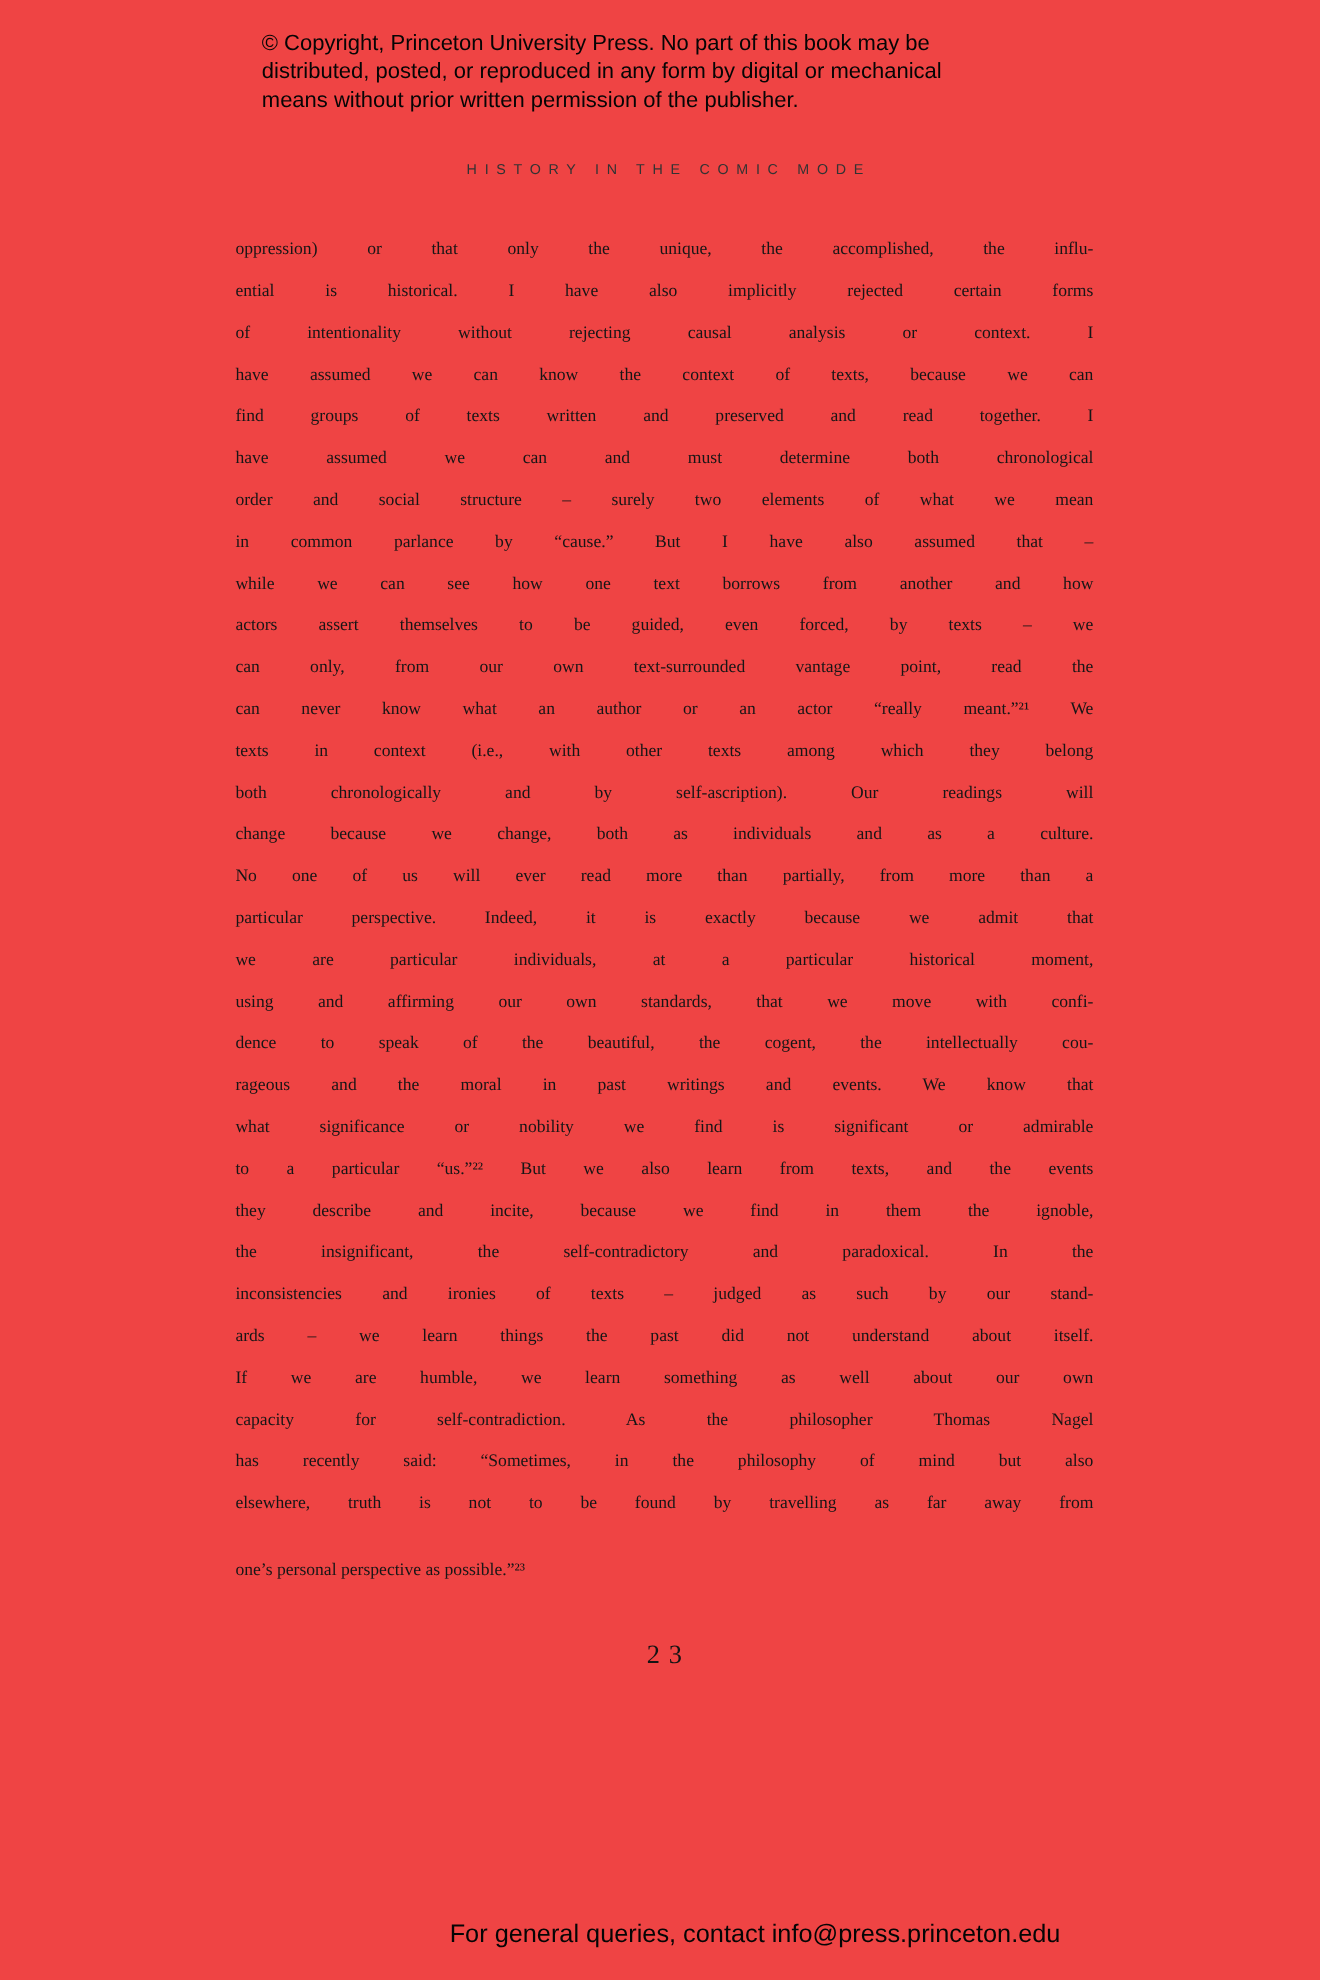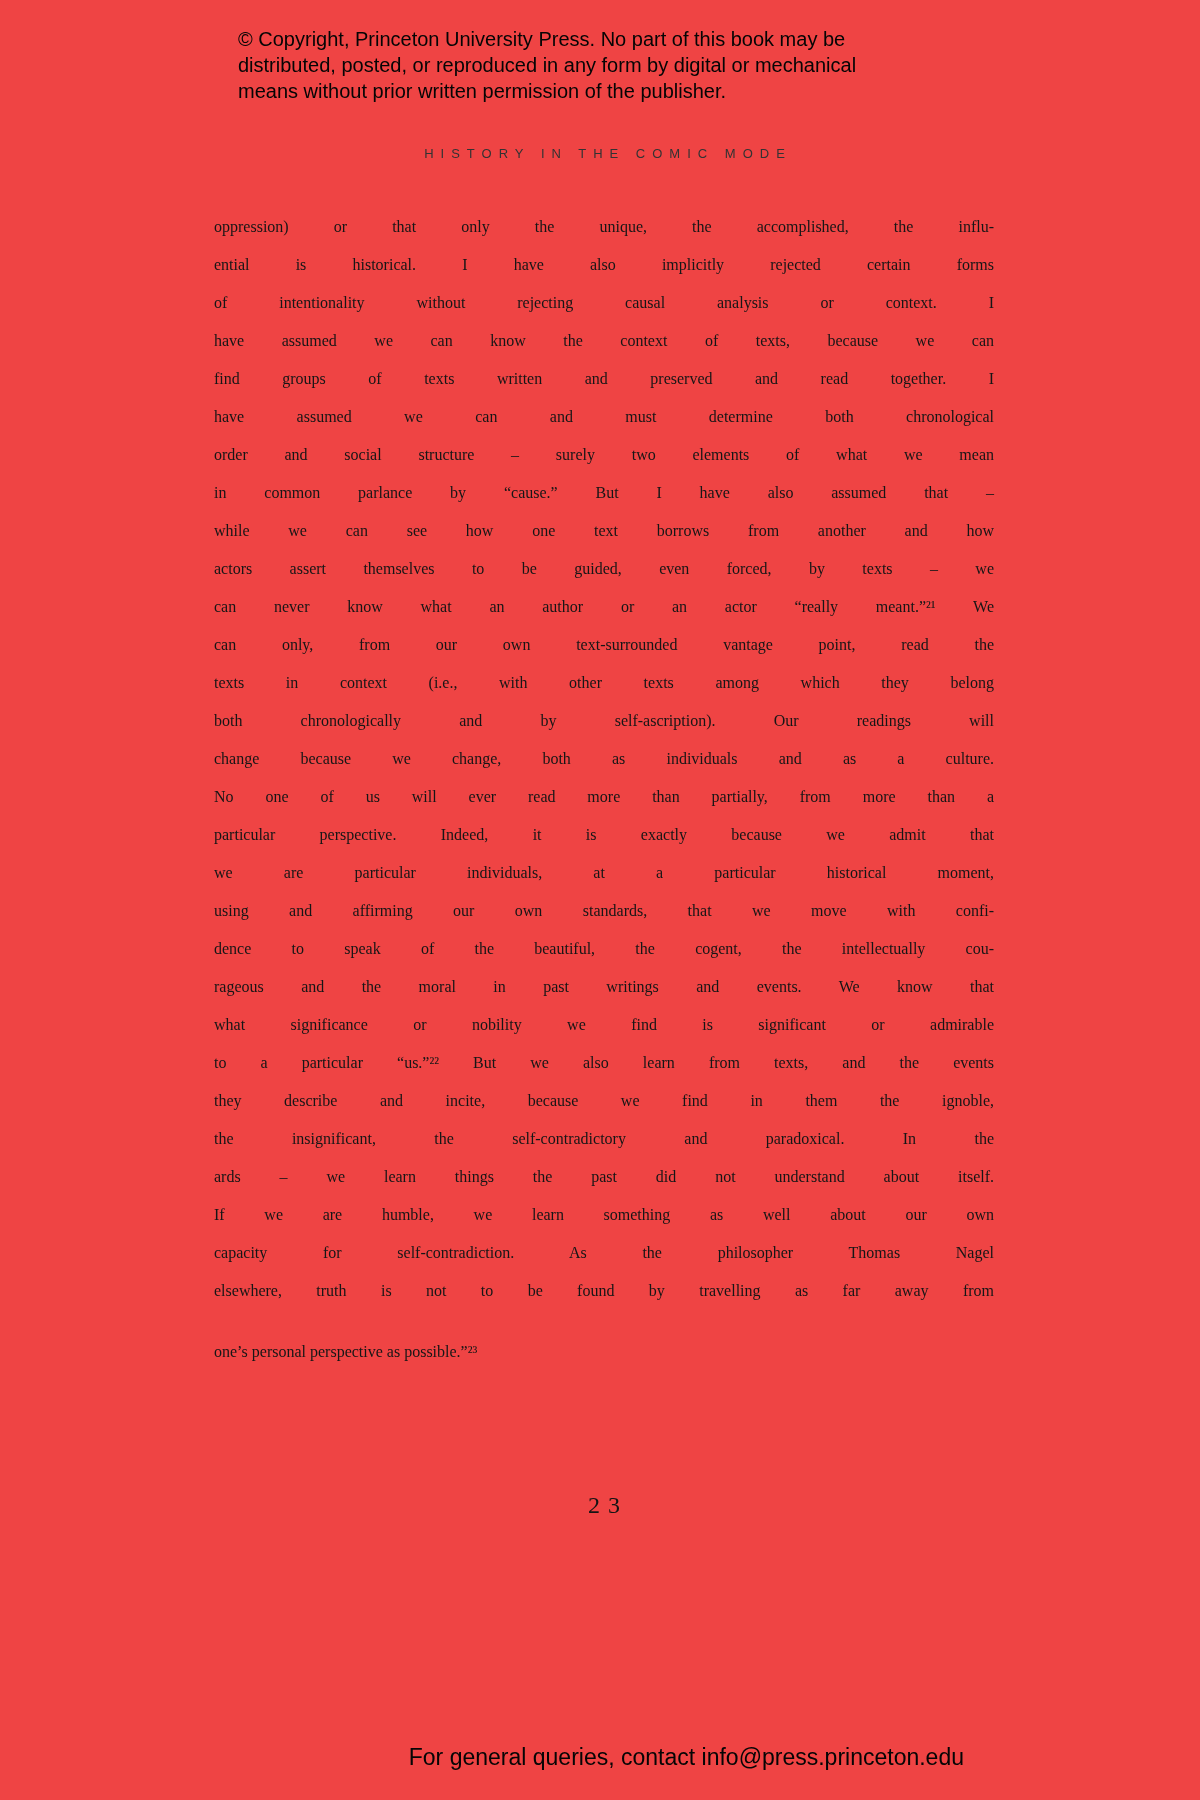--- a/index.html
+++ b/index.html
@@ -79,38 +79,40 @@
       <div class="bodyline">oppression) or that only the unique, the accomplished, the influ-</div>
       <div class="bodyline">ential is historical. I have also implicitly rejected certain forms</div>
       <div class="bodyline">of intentionality without rejecting causal analysis or context. I</div>
       <div class="bodyline">have assumed we can know the context of texts, because we can</div>
       <div class="bodyline">find groups of texts written and preserved and read together. I</div>
       <div class="bodyline">have assumed we can and must determine both chronological</div>
       <div class="bodyline">order and social structure – surely two elements of what we mean</div>
       <div class="bodyline">in common parlance by “cause.” But I have also assumed that –</div>
       <div class="bodyline">while we can see how one text borrows from another and how</div>
       <div class="bodyline">actors assert themselves to be guided, even forced, by texts – we</div>
+      <div class="bodyline">can only, from our own text-surrounded vantage point, read the</div>
       <div class="bodyline">can never know what an author or an actor “really meant.”²¹ We</div>
-      <div class="bodyline">can only, from our own text-surrounded vantage point, read the</div>
       <div class="bodyline">texts in context (i.e., with other texts among which they belong</div>
       <div class="bodyline">both chronologically and by self-ascription). Our readings will</div>
       <div class="bodyline">change because we change, both as individuals and as a culture.</div>
       <div class="bodyline">No one of us will ever read more than partially, from more than a</div>
       <div class="bodyline">particular perspective. Indeed, it is exactly because we admit that</div>
       <div class="bodyline">we are particular individuals, at a particular historical moment,</div>
       <div class="bodyline">using and affirming our own standards, that we move with confi-</div>
       <div class="bodyline">dence to speak of the beautiful, the cogent, the intellectually cou-</div>
       <div class="bodyline">rageous and the moral in past writings and events. We know that</div>
       <div class="bodyline">what significance or nobility we find is significant or admirable</div>
       <div class="bodyline">to a particular “us.”²² But we also learn from texts, and the events</div>
       <div class="bodyline">they describe and incite, because we find in them the ignoble,</div>
       <div class="bodyline">the insignificant, the self-contradictory and paradoxical. In the</div>
+      <div class="bodyline">inconsistencies and ironies of texts – judged as such by our stand-</div>
       <div class="bodyline">ards – we learn things the past did not understand about itself.</div>
       <div class="bodyline">If we are humble, we learn something as well about our own</div>
       <div class="bodyline">capacity for self-contradiction. As the philosopher Thomas Nagel</div>
+      <div class="bodyline">has recently said: “Sometimes, in the philosophy of mind but also</div>
       <div class="bodyline">elsewhere, truth is not to be found by travelling as far away from</div>
       <div class="bodyline last">one’s personal perspective as possible.”²³</div>
     </div>
 
   <div class="page-number">23</div>
 
   <div class="footer">For general queries, contact info@press.princeton.edu</div>
 
 </div>
 

